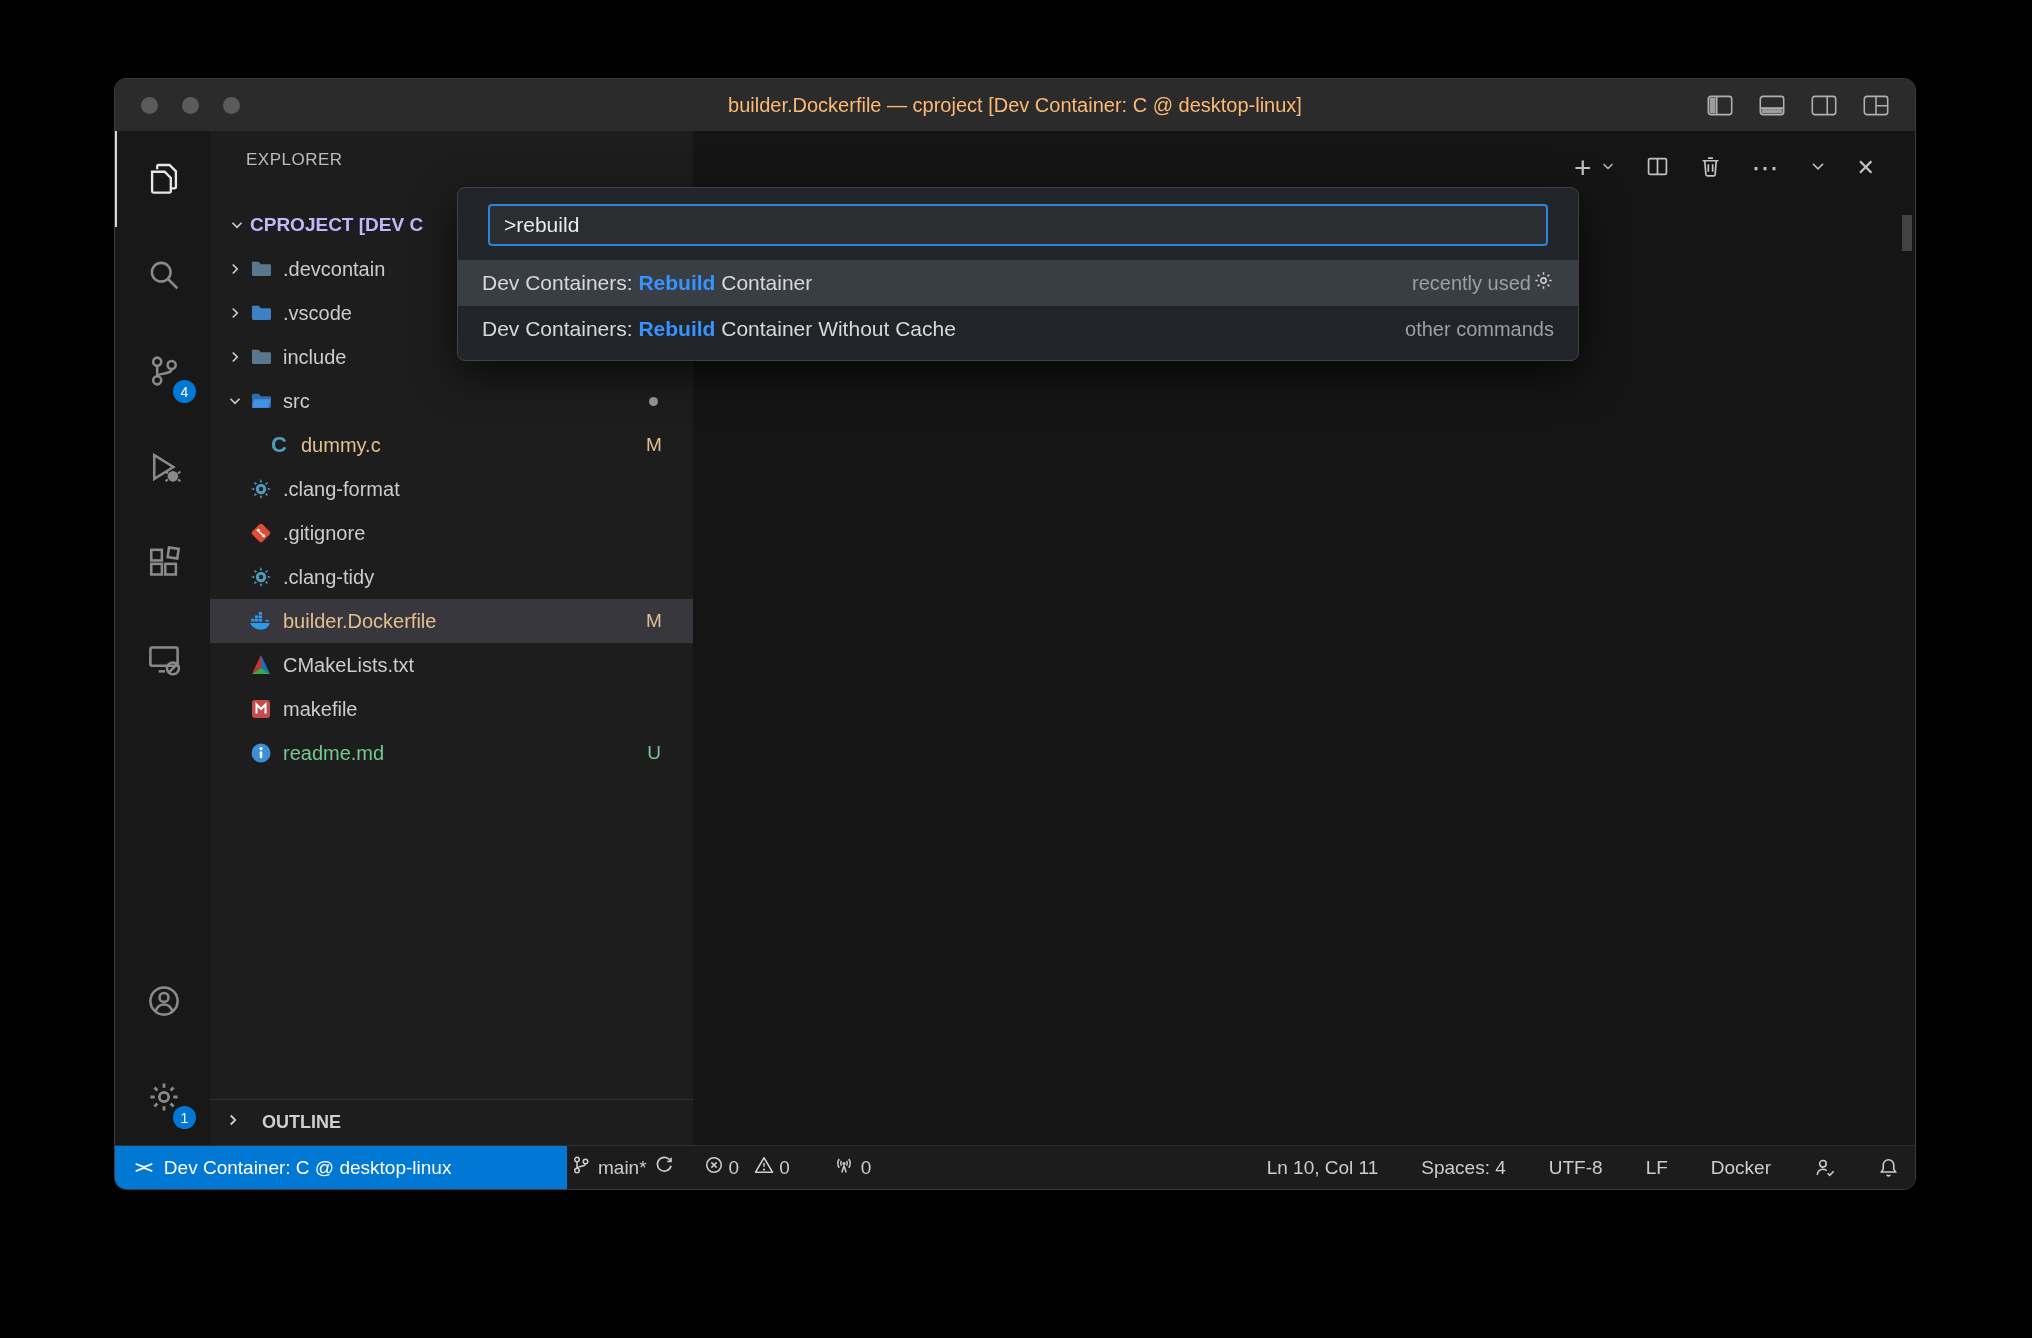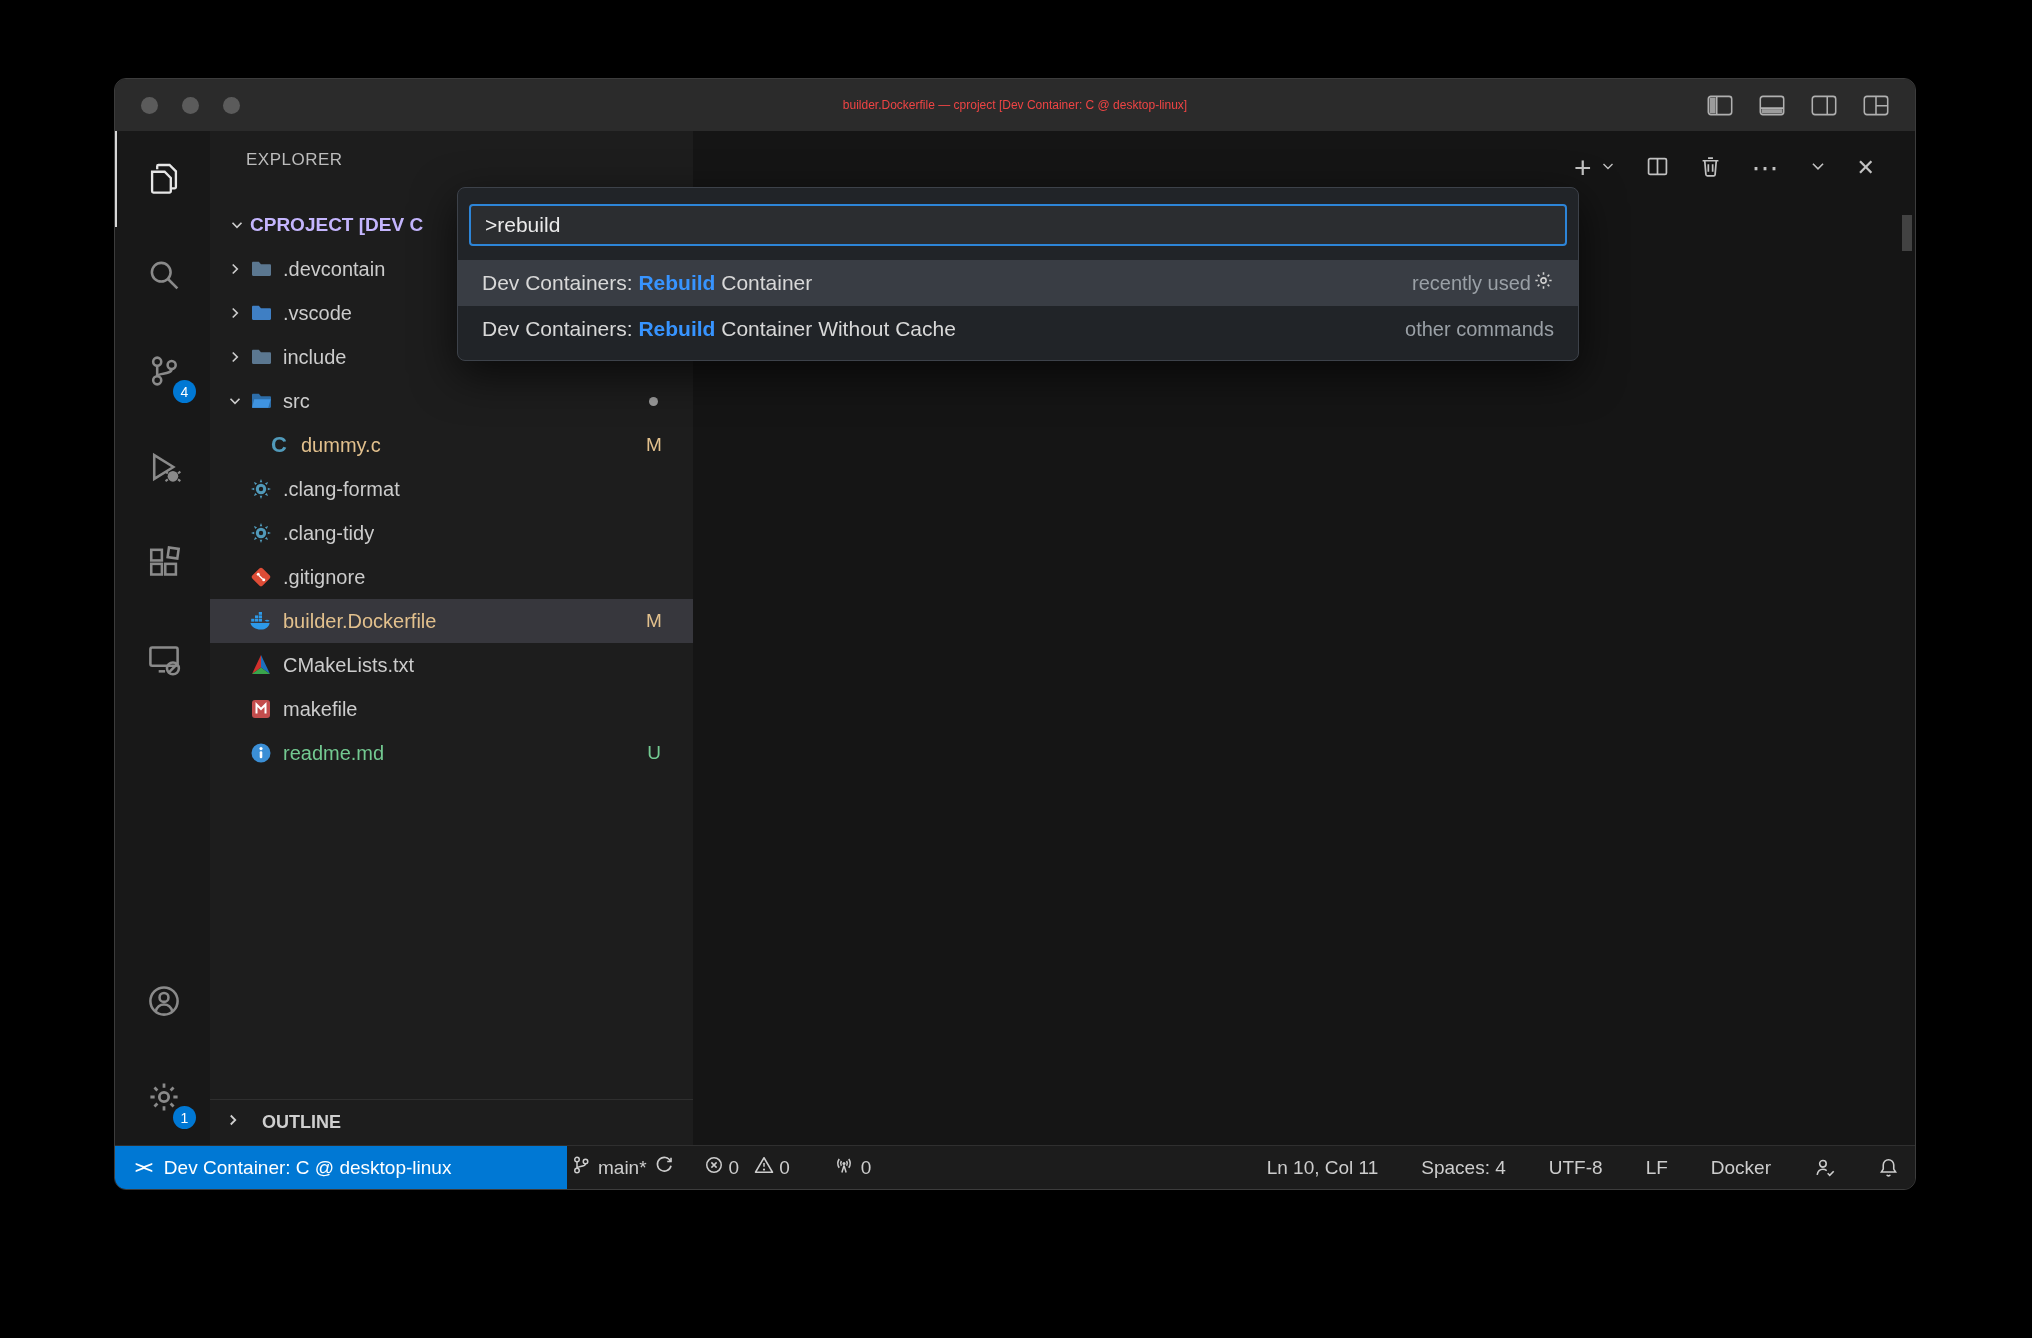--- a/index.html
+++ b/index.html
@@ -14,21 +14,21 @@
   }
   .window{
     position:absolute;left:114px;top:78px;width:1802px;height:1112px;
     background:#181818;border:1px solid #3c3c3c;border-radius:12px;overflow:hidden;
     display:flex;flex-direction:column;box-shadow:0 30px 90px rgba(0,0,0,.85);
   }
   
   .titlebar{flex:0 0 52px;background:#2b2b2b;position:relative;display:flex;align-items:center;justify-content:center}
   .traffic{position:absolute;left:26px;top:0;height:52px;display:flex;align-items:center;gap:24px}
   .traffic span{width:17px;height:17px;border-radius:50%;background:#5b5b5b;display:block}
-  .title-text{font-size:12px;color:#ef4444;white-space:nowrap}
+  .title-text{font-size:20px;color:#fdba74;white-space:nowrap}
   .tb-icons{position:absolute;right:26px;top:0;height:52px;display:flex;align-items:center;gap:26px;color:#b0b0b0}
   .tb-icons svg{display:block}
   
   .wbody{flex:1;display:flex;min-height:0;position:relative}
   
   .activitybar{width:95px;background:#181818;display:flex;flex-direction:column;align-items:stretch}
   .act-item{height:96px;display:flex;align-items:center;justify-content:center;position:relative;color:#8a8a8a;border-left:2px solid transparent}
   .act-item.active{color:#e6e6e6;border-left:2px solid #d7d7d7}
   .act-item svg{display:block}
   .act-badge{position:absolute;right:14px;bottom:16px;min-width:23px;height:23px;padding:0 5px;border-radius:12px;background:var(--accent);color:#fff;font-size:14px;display:flex;align-items:center;justify-content:center}
@@ -58,21 +58,21 @@
   .glyph-plus{font-size:30px;font-weight:300;line-height:1}
   .glyph-ellipsis{font-size:27px;line-height:1}
   .glyph-close{font-size:22px;line-height:1}
   .scrollbar{position:absolute;right:3px;top:84px;width:10px;height:36px;background:#797979;opacity:.45}
   
   .palette{
     position:absolute;left:342px;top:56px;width:1122px;z-index:50;
     background:#212428;border:1px solid #3d424a;border-radius:8px;overflow:hidden;
     box-shadow:0 14px 44px rgba(0,0,0,.65);padding-top:16px;padding-bottom:8px;
   }
-  .p-input{margin:0 11px;height:42px;background:#2b2d30;border:2px solid #2d85d8;border-radius:4px;
+  .p-input{margin:0 30px;height:42px;background:#2b2d30;border:2px solid #2d85d8;border-radius:4px;
     display:flex;align-items:center;padding:0 14px;font-size:21px;color:#eaeaea}
   .p-list{margin-top:14px}
   .p-row{height:46px;display:flex;align-items:center;padding:0 24px;font-size:21px;color:#d8d8d8}
   .p-row span{white-space:pre}
   .p-row.sel{background:#393d44}
   .hl{color:var(--hl);font-weight:600}
   .p-meta{margin-left:auto;display:flex;align-items:center;gap:2px;color:#9aa0a6;font-size:20px}
   
   .statusbar{flex:0 0 44px;background:#1c1c1c;border-top:1px solid #2f2f2f;display:flex;align-items:stretch;font-size:19px;color:#cdcdcd}
   .remote{width:452px;background:var(--accent);color:#fff;display:flex;align-items:center;gap:10px;padding:0 20px}
@@ -320,40 +320,40 @@
                 </g>
                 <circle cx="12" cy="12" r="2.2" fill="#1d1d1d"></circle>
               </svg>
             </span>
           <span class="label">.clang-format</span>
         </div>
 
         <div class="row lvl1f">
           <span class="ficon">
               <svg width="24" height="24" viewBox="0 0 24 24">
+                <rect x="4.8" y="4.8" width="14.4" height="14.4" rx="2.4" transform="rotate(45 12 12)" fill="#de4c36"></rect>
+                <circle cx="9.3" cy="9.3" r="1.5" fill="#fff"></circle>
+                <circle cx="14.7" cy="14.7" r="1.5" fill="#fff"></circle>
+                <path d="M10 10.4l3.6 3.6" stroke="#fff" stroke-width="1.4"></path>
+              </svg>
+            </span>
+          <span class="label">.gitignore</span>
+        </div>
+
+        <div class="row lvl1f">
+          <span class="ficon">
+              <svg width="24" height="24" viewBox="0 0 24 24">
                 <g fill="#519aba">
                   <path d="M12 2l1.3 3.2h-2.6zM12 22l1.3-3.2h-2.6zM2 12l3.2-1.3v2.6zM22 12l-3.2-1.3v2.6zM4.9 4.9l3.2 1.3-1.9 1.9zM19.1 19.1l-3.2-1.3 1.9-1.9zM19.1 4.9l-1.3 3.2-1.9-1.9zM4.9 19.1l1.3-3.2 1.9 1.9z"></path>
                   <circle cx="12" cy="12" r="5.2"></circle>
                 </g>
                 <circle cx="12" cy="12" r="2.2" fill="#1d1d1d"></circle>
               </svg>
             </span>
           <span class="label">.clang-tidy</span>
-        </div>
-
-        <div class="row lvl1f">
-          <span class="ficon">
-              <svg width="24" height="24" viewBox="0 0 24 24">
-                <rect x="4.8" y="4.8" width="14.4" height="14.4" rx="2.4" transform="rotate(45 12 12)" fill="#de4c36"></rect>
-                <circle cx="9.3" cy="9.3" r="1.5" fill="#fff"></circle>
-                <circle cx="14.7" cy="14.7" r="1.5" fill="#fff"></circle>
-                <path d="M10 10.4l3.6 3.6" stroke="#fff" stroke-width="1.4"></path>
-              </svg>
-            </span>
-          <span class="label">.gitignore</span>
         </div>
 
         <div class="row lvl1f selected">
           <span class="ficon">
               <svg width="24" height="24" viewBox="0 0 24 24" fill="#2d99e8">
                 <rect x="2.2" y="9.8" width="3.2" height="2.8"></rect>
                 <rect x="6" y="9.8" width="3.2" height="2.8"></rect>
                 <rect x="9.8" y="9.8" width="3.2" height="2.8"></rect>
                 <rect x="6" y="6.4" width="3.2" height="2.8"></rect>
                 <rect x="9.8" y="6.4" width="3.2" height="2.8"></rect>

